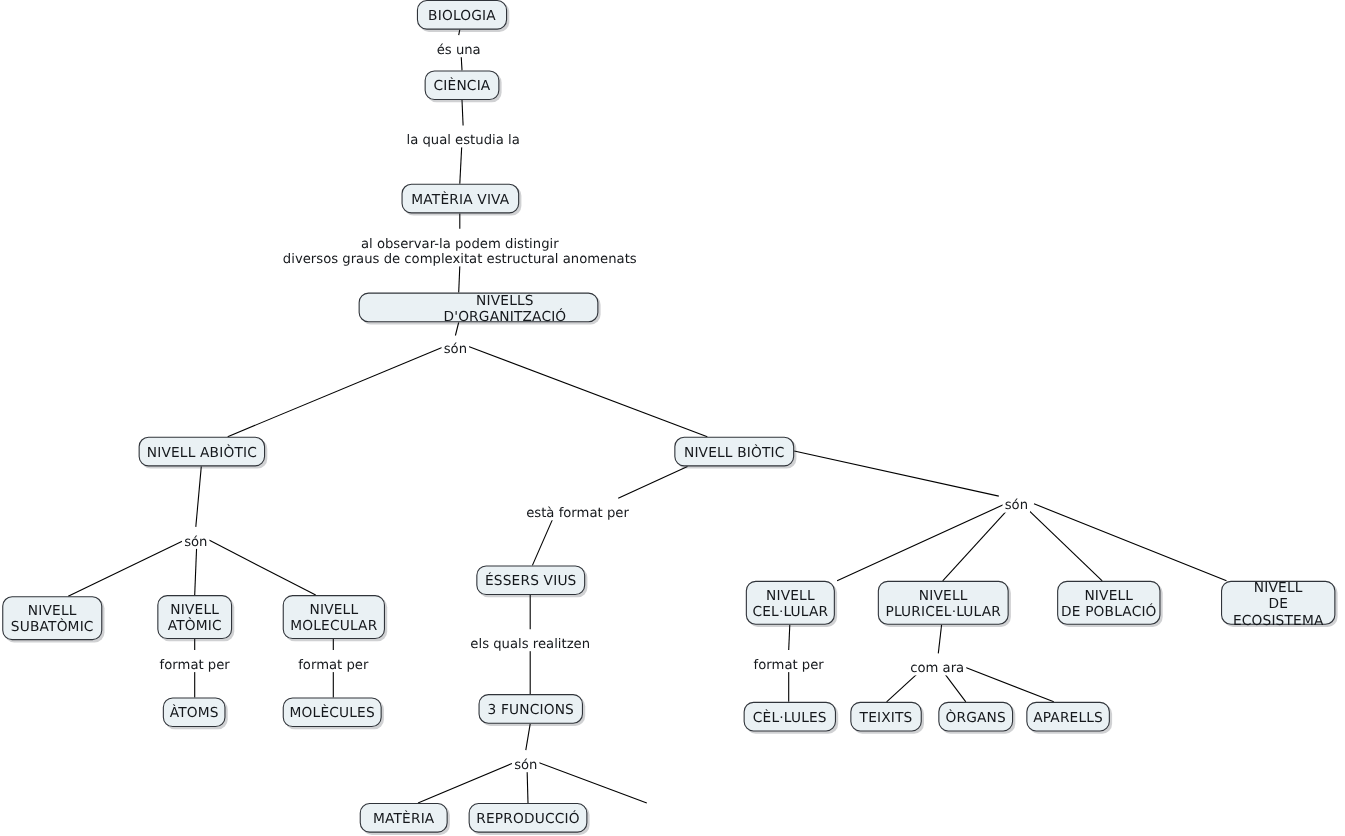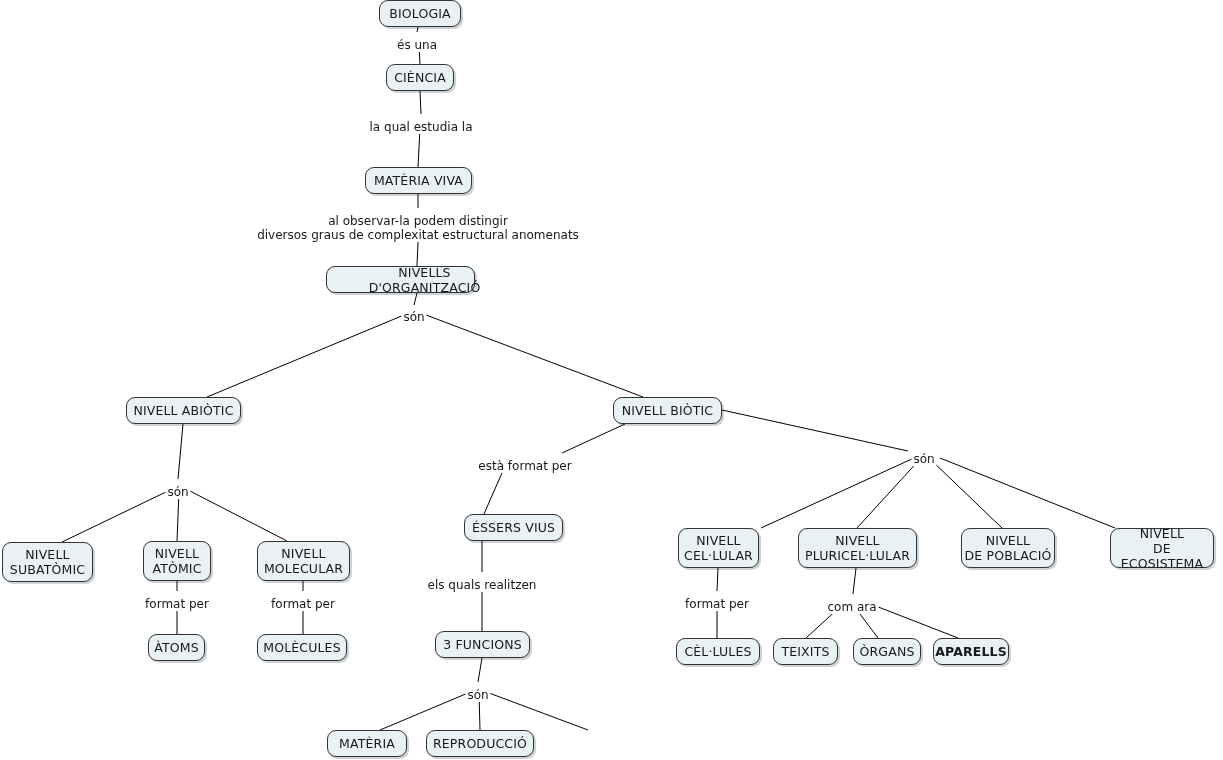--- a/index.html
+++ b/index.html
@@ -96,48 +96,48 @@
       <polyline points="718,568 717,591" fill="none" stroke="#000000" stroke-width="1"></polyline>
       <polyline points="717,603 717,638" fill="none" stroke="#000000" stroke-width="1"></polyline>
       <polyline points="856,568 853,594" fill="none" stroke="#000000" stroke-width="1"></polyline>
       <polyline points="841,606 806,638" fill="none" stroke="#000000" stroke-width="1"></polyline>
       <polyline points="854,606 878,638" fill="none" stroke="#000000" stroke-width="1"></polyline>
       <polyline points="868,603 958,638" fill="none" stroke="#000000" stroke-width="1"></polyline>
     </svg>
 <div class="node" style="left: 379px; top: 0px; width: 82px; height: 27px; text-align: center;">BIOLOGIA</div>
     <div class="node" style="left: 386px; top: 64px; width: 68px; height: 27px;">CIÈNCIA</div>
     <div class="node" style="left: 365px; top: 167px; width: 107px; height: 27px;">MATÈRIA VIVA</div>
-    <div class="node" style="left: 326px; top: 266px; width: 149px; height: 27px; padding-left: 48px;">NIVELLS D'ORGANITZACIÓ</div>
+    <div class="node" style="left: 326px; top: 266px; width: 218px; height: 27px; padding-left: 48px;">NIVELLS D'ORGANITZACIÓ</div>
     <div class="node" style="left: 126px; top: 397px; width: 115px; height: 27px;">NIVELL ABIÒTIC</div>
     <div class="node" style="left: 613px; top: 397px; width: 109px; height: 27px;">NIVELL BIÒTIC</div>
     <div class="node" style="left: 2px; top: 542px; width: 91px; height: 40px;">NIVELL
 SUBATÒMIC</div>
     <div class="node" style="left: 143px; top: 541px; width: 68px; height: 40px;">NIVELL
 ATÒMIC</div>
     <div class="node" style="left: 257px; top: 541px; width: 93px; height: 40px;">NIVELL
 MOLECULAR</div>
     <div class="node" style="left: 148px; top: 634px; width: 57px; height: 27px;">ÀTOMS</div>
     <div class="node" style="left: 257px; top: 634px; width: 90px; height: 27px;">MOLÈCULES</div>
-    <div class="node" style="left: 433px; top: 514px; width: 99px; height: 27px; margin-left: 31px;">ÉSSERS VIUS</div>
+    <div class="node" style="left: 433px; top: 514px; width: 99px; height: 27px;">ÉSSERS VIUS</div>
     <div class="node" style="left: 435px; top: 631px; width: 95px; height: 27px;">3 FUNCIONS</div>
     <div class="node" style="left: 327px; top: 730px; width: 80px; height: 27px;">MATÈRIA</div>
     <div class="node" style="left: 426px; top: 730px; width: 108px; height: 27px;">REPRODUCCIÓ</div>
     <div class="node" style="left: 563px; top: 730px; width: 74px; height: 27px; margin-top: 44px;">RELACIÓ</div>
     <div class="node" style="left: 678px; top: 528px; width: 81px; height: 40px;">NIVELL
 CEL·LULAR</div>
     <div class="node" style="left: 798px; top: 528px; width: 119px; height: 40px;">NIVELL
 PLURICEL·LULAR</div>
     <div class="node" style="left: 961px; top: 528px; width: 94px; height: 40px;">NIVELL
 DE POBLACIÓ</div>
     <div class="node" style="left: 1110px; top: 528px; width: 104px; height: 40px;">NIVELL
 DE ECOSISTEMA</div>
     <div class="node" style="left: 676px; top: 638px; width: 84px; height: 27px;">CÈL·LULES</div>
     <div class="node" style="left: 773px; top: 638px; width: 65px; height: 27px;">TEIXITS</div>
     <div class="node" style="left: 853px; top: 638px; width: 68px; height: 27px;">ÒRGANS</div>
-    <div class="node" style="left: 933px; top: 638px; width: 76px; height: 27px; font-weight: bold;">APARELLS</div>
+    <div class="node" style="left: 933px; top: 638px; width: 76px; height: 27px;">APARELLS</div>
     <div class="link-label" style="left: 417px; top: 38px;">és una</div>
     <div class="link-label" style="left: 421px; top: 120px;">la qual estudia la</div>
     <div class="link-label" style="left: 418px; top: 214px;">al observar-la podem distingir
 diversos graus de complexitat estructural anomenats</div>
     <div class="link-label" style="left: 414px; top: 310px;">són</div>
     <div class="link-label" style="left: 178px; top: 485px;">són</div>
     <div class="link-label" style="left: 177px; top: 597px;">format per</div>
     <div class="link-label" style="left: 303px; top: 597px;">format per</div>
     <div class="link-label" style="left: 525px; top: 459px;">està format per</div>
     <div class="link-label" style="left: 482px; top: 578px;">els quals realitzen</div>

